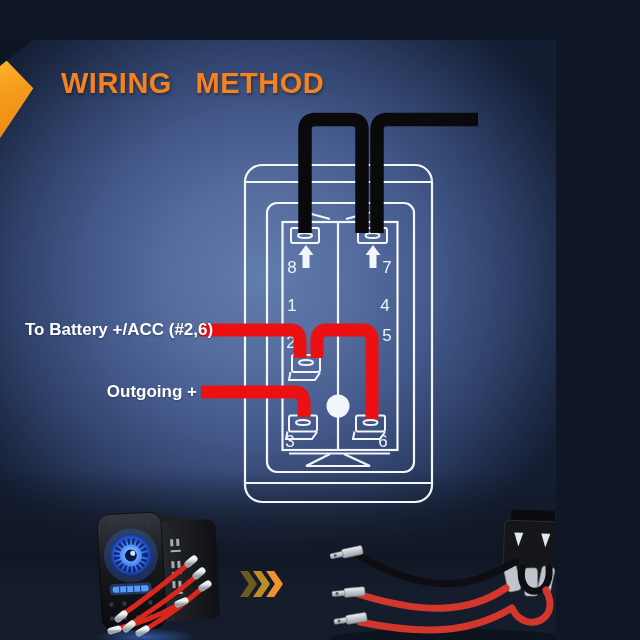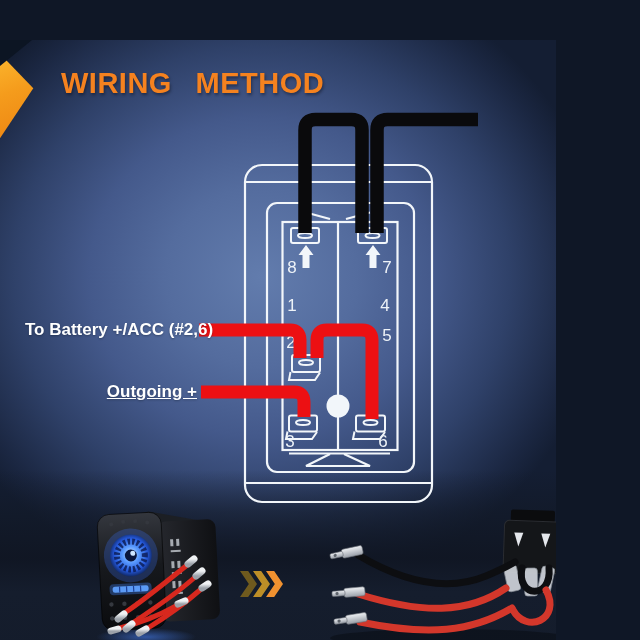--- a/index.html
+++ b/index.html
@@ -22,21 +22,21 @@
   .corner-accent{position:absolute;left:0;top:6px;width:37px;height:96px;z-index:3;
     background:linear-gradient(160deg,#fdbb31 0%,#f59c1c 45%,#ec8312 100%);
     clip-path:polygon(0 8%,90% 44%,0 96%);}
   .title{position:absolute;left:61px;top:27px;margin:0;z-index:4;
     font-size:29px;font-weight:800;letter-spacing:.5px;word-spacing:15px;
     color:#f5821f;text-shadow:1px 2px 3px rgba(10,14,25,.45);}
   .wire-label{position:absolute;z-index:4;color:#ffffff;font-size:17px;font-weight:600;
     text-shadow:0 1px 2px rgba(10,16,30,.35);white-space:nowrap;}
   .label-ground{left:487px;top:69px;}
   .label-battery{left:25px;width:172px;top:280px;text-align:center;}
-  .label-outgoing{left:25px;width:172px;top:342px;text-align:right;text-decoration:underline;}
+  .label-outgoing{left:25px;width:172px;top:342px;text-align:right;}
   .diagram-svg{position:absolute;left:0;top:0;z-index:2;}
   .product-svg{position:absolute;z-index:3;}
   .front-switch{left:88px;top:466px;}
   .wired-switch{left:300px;top:462px;}
   .chevrons{position:absolute;left:240px;top:531px;z-index:3;display:flex;}
   .chev{width:17px;height:26px;margin-right:-4px;
     clip-path:polygon(0 0,48% 0,100% 50%,48% 100%,0 100%,52% 50%);}
   .chev1{background:#6f5a1e;}
   .chev2{background:#bd8e27;}
   .chev3{background:#f09130;}

